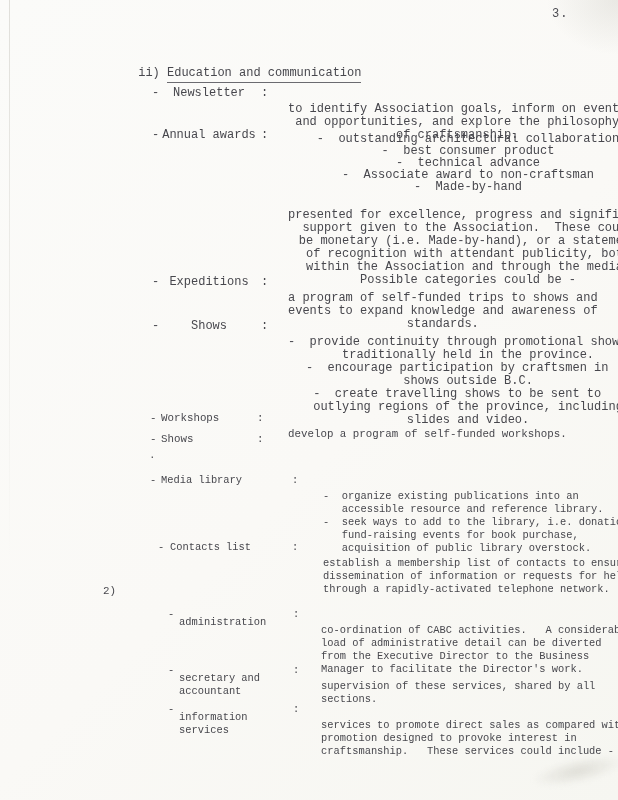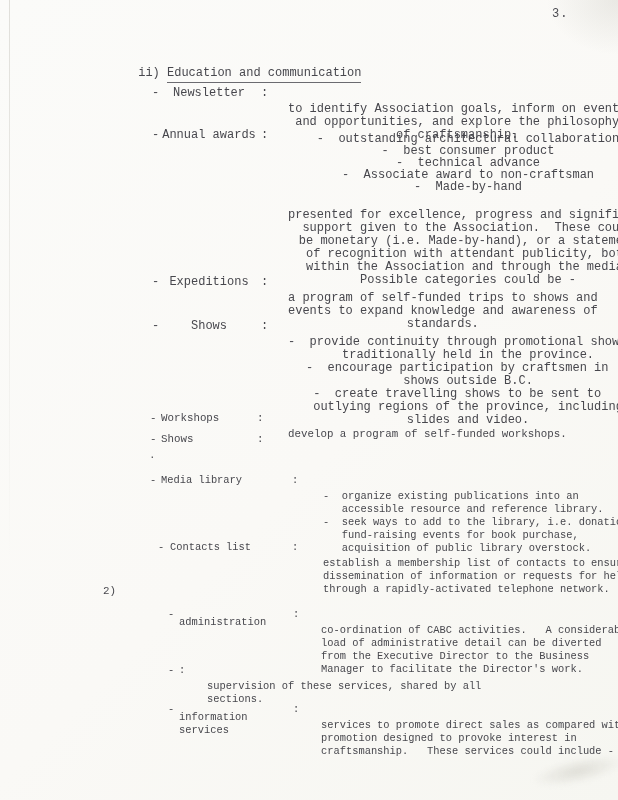--- a/index.html
+++ b/index.html
@@ -159,20 +159,22 @@
     <span class="label">administration</span>
     <span class="colon">:</span>
     <pre class="desc">co-ordination of CABC activities.   A considerable
 load of administrative detail can be diverted
 from the Executive Director to the Business
 Manager to facilitate the Director's work.</pre>
   </div>
 
   <div class="item s2 fz-c" style="top:664px">
     <span class="dash">-</span>
+    <span class="label">secretary and
+accountant</span>
     <span class="colon">:</span>
     <pre class="desc">supervision of these services, shared by all
 sections.</pre>
   </div>
 
   <div class="item s2 fz-c" style="top:703px">
     <span class="dash">-</span>
     <span class="label">information
 services</span>
     <span class="colon">:</span>

